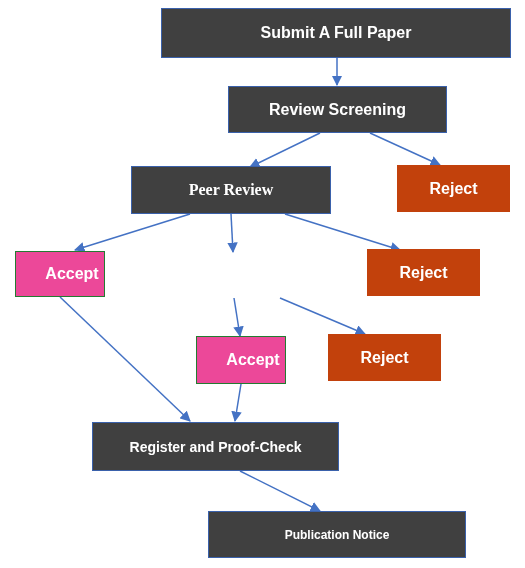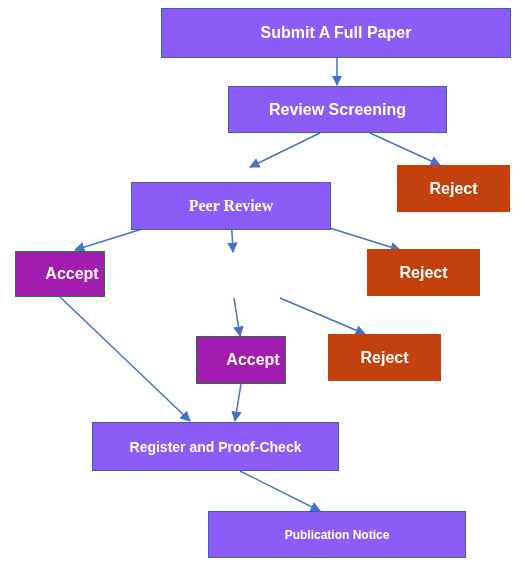--- a/index.html
+++ b/index.html
@@ -19,24 +19,24 @@
     position: absolute;
     display: flex;
     align-items: center;
     justify-content: center;
     text-align: center;
     color: #fff;
     font-weight: bold;
     box-sizing: border-box;
     padding: 4px 8px;
   }
-  .blue { background: #8b5cf6; border: 1px solid #3a61ab; }
+  .blue { background: #404040; border: 1px solid #3a61ab; }
   .black { background: #c2410c; }
-  .green { background: #a21caf; border: 1px solid #237b31; padding-left: 32px; }
-  .serif { font-family: Georgia, "Times New Roman", serif; margin-top: 16px; }
+  .green { background: #ec4899; border: 1px solid #237b31; padding-left: 32px; }
+  .serif { font-family: Georgia, "Times New Roman", serif; }
   svg.arrows {
     position: absolute;
     left: 0;
     top: 0;
     pointer-events: none;
   }
 </style>
 </head>
 <body>
 

